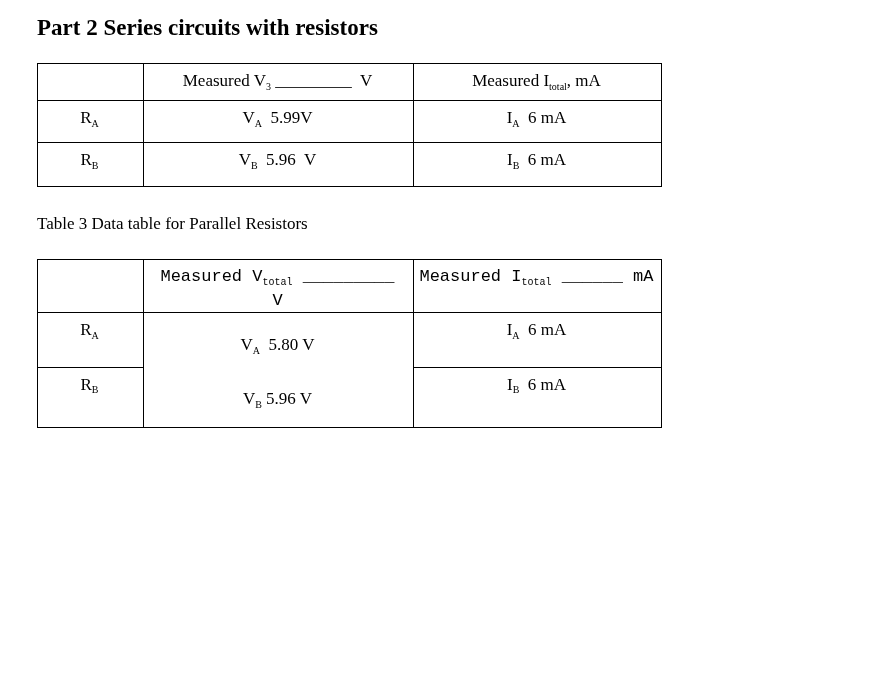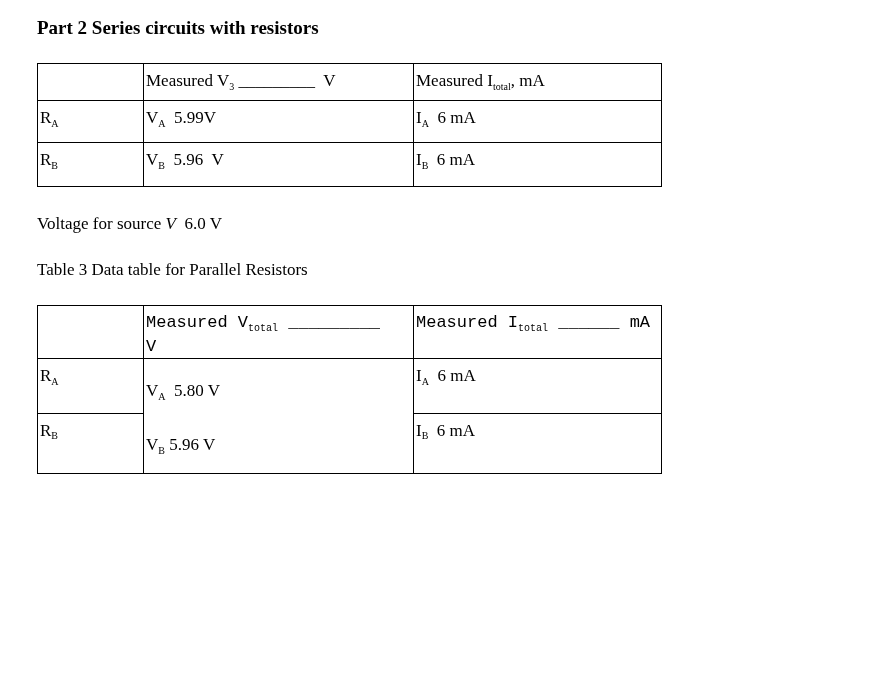--- a/index.html
+++ b/index.html
@@ -5,28 +5,28 @@
   html,body { margin:0; padding:0; background:#ffffff; }
   .page {
     width:890px; height:680px; box-sizing:border-box;
     background:#ffffff; color:#000000;
     padding:17px 30px 0 37px;
     font-family:"Liberation Serif","DejaVu Serif",serif;
     font-size:17px; line-height:22px;
     overflow:hidden;
   }
   p { margin:0 0 24px 0; white-space:pre-wrap; }
-  .heading { font-weight:700; font-size:19px; }
+  .heading { font-weight:700; font-size:23px; }
   .num { display:inline-block; width:30px; white-space:pre; }
   .it { font-style:italic; }
   .sub { font-size:10px; position:relative; top:3.5px; }
   table.t { border-collapse:collapse; table-layout:fixed; }
   table.t td {
     border:1.5px solid #000000;
-    text-align:left; vertical-align:top;
+    text-align:center; vertical-align:top;
     padding:6px 4px 0 2px;
     white-space:pre-wrap;
     overflow:hidden;
   }
   .c1 { width:106px; } .c2 { width:270px; } .c3 { width:248px; }
   .t2 { margin-bottom:26px; }
   .t2 .r-hdr  { height:37px; }
   .t2 .r-data1{ height:42px; }
   .t2 .r-data2{ height:44px; }
   .t3 .r-hdr  { height:35px;font-family:Liberation Mono, monospace; }
@@ -63,21 +63,20 @@
       </tr>
       <tr class="r-data2">
         <td><span>R</span><span class="sub">B</span></td>
         <td><span>V</span><span class="sub">B</span><span>  5.96  V</span></td>
         <td><span>I</span><span class="sub">B</span><span>  6 mA</span></td>
       </tr>
     </tbody>
   </table>
 
 
-  <p><span>Voltage for source </span><span class="it">V</span><span>  6.0 V</span></p>
 
 
   <p>Table 3 Data table for Parallel Resistors</p>
 
   <table class="t t3">
     <colgroup>
         <col class="c1">
         <col class="c2">
         <col class="c3">
       </colgroup>

